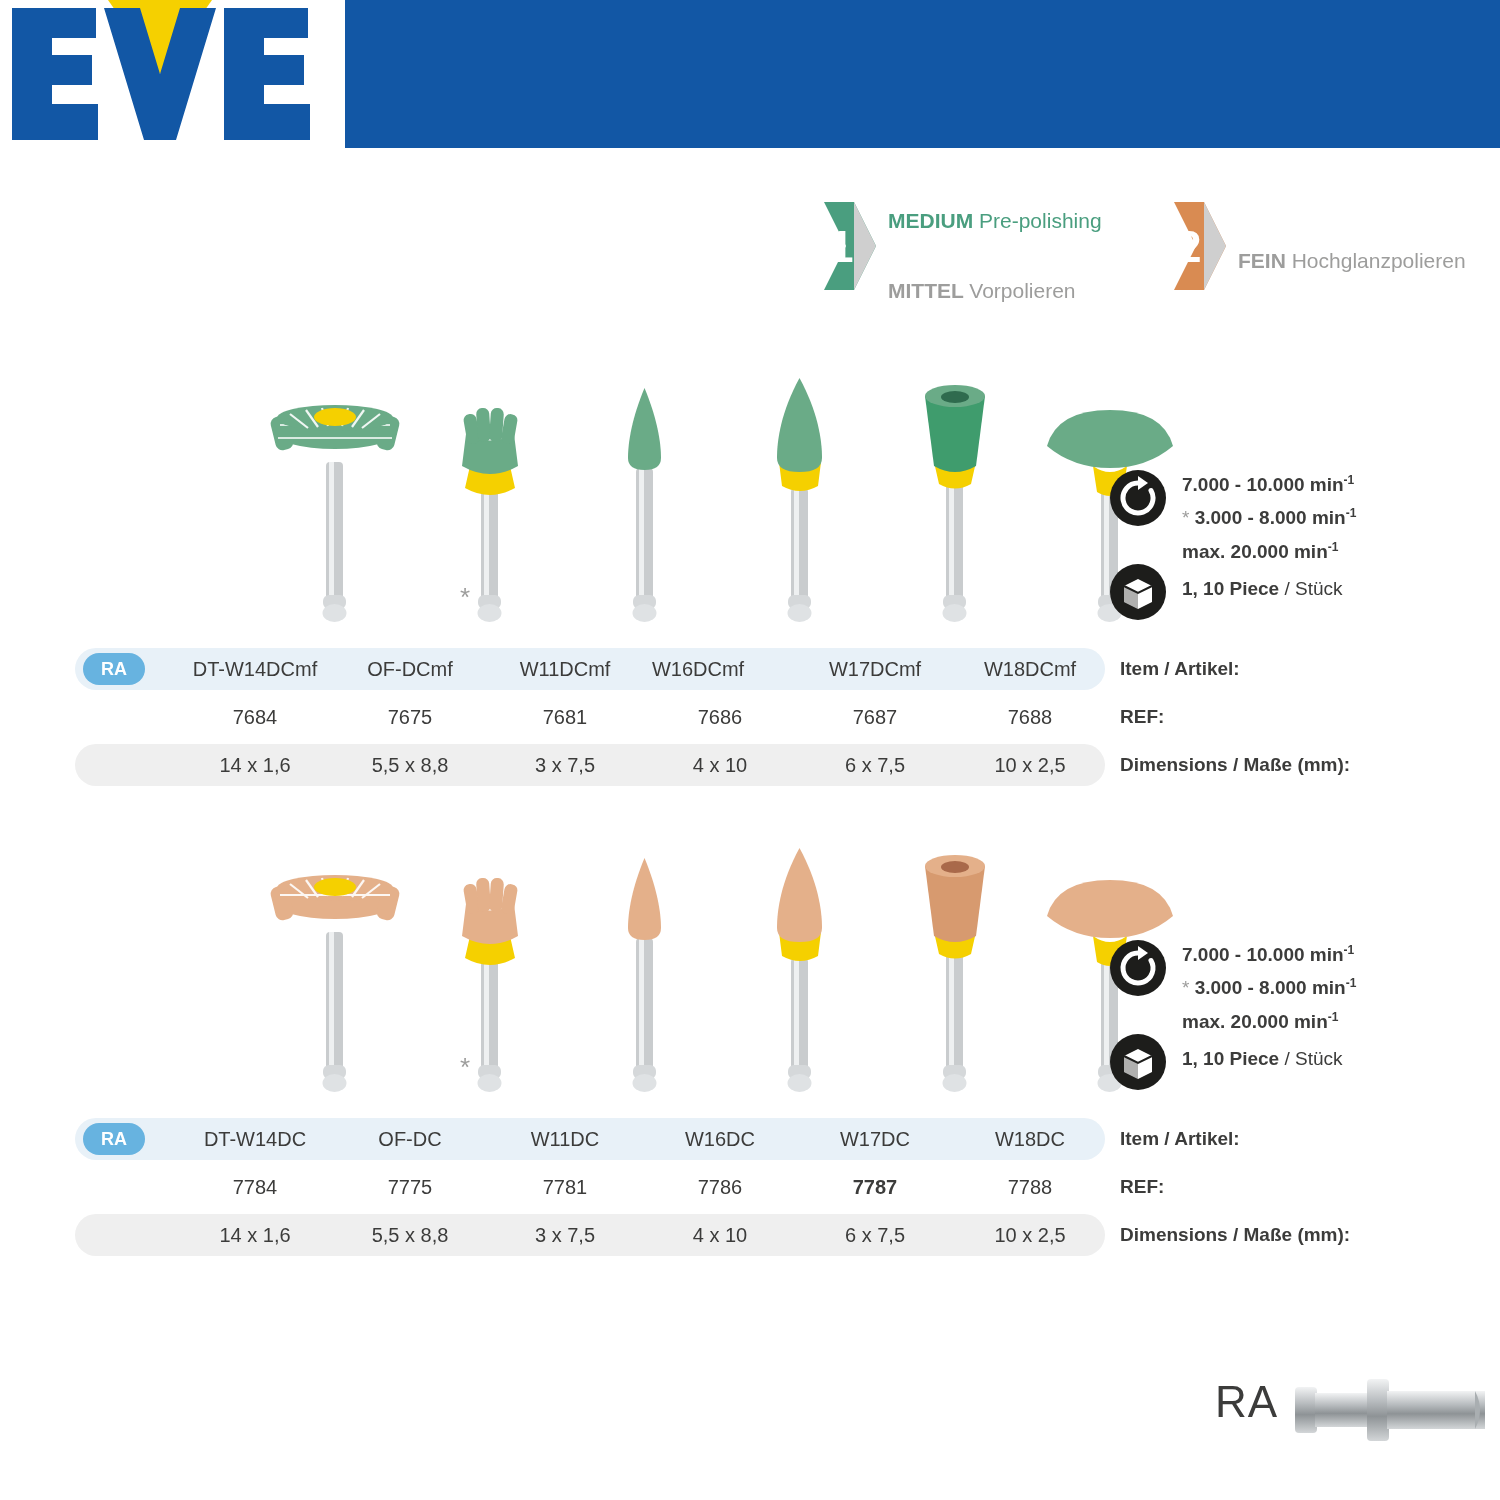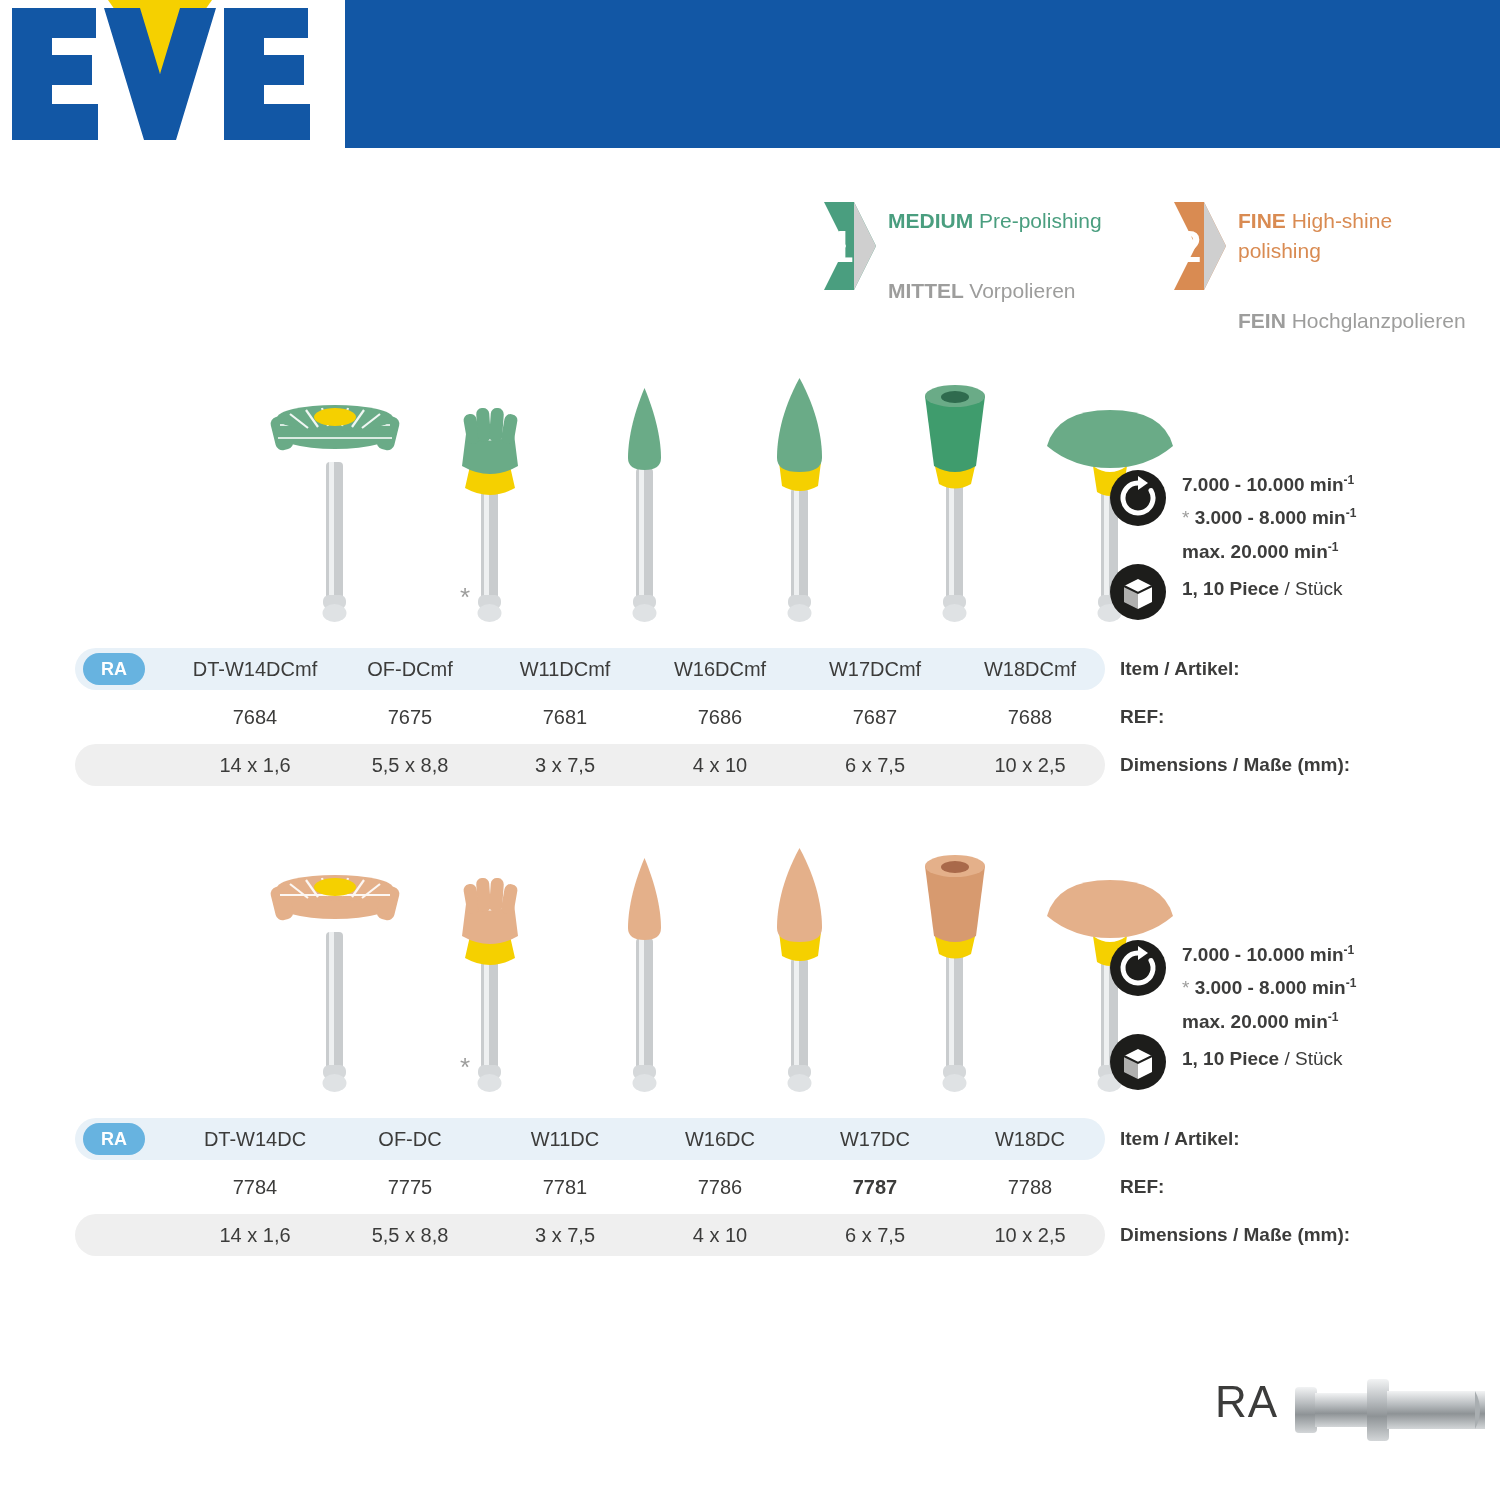--- a/index.html
+++ b/index.html
@@ -136,21 +136,20 @@
 
   <div class="step step-2">
     <div class="arrow">
       <svg width="58" height="92" viewBox="0 0 58 92" xmlns="http://www.w3.org/2000/svg">
         <polygon points="4,2 34,2 56,46 34,90 4,90 26,46" fill="#d98b52"></polygon>
         <polygon points="34,2 56,46 34,90 34,2" fill="#cfcfcf"></polygon>
         <text x="7" y="62" font-family="Liberation Sans, sans-serif" font-size="44" font-weight="bold" fill="#ffffff">2</text>
       </svg>
     </div>
     <div class="step-text">
-      <div class="step-line1"><span class="orange">FINE</span> <span class="sub orange">High-shine polishing</span></div>
       <div class="step-line2"><span>FEIN</span> <span class="sub">Hochglanzpolieren</span></div>
     </div>
   </div>
 </div>
 
 <div class="block block-1">
 
   <div class="tools">
 
     <div class="tool" style="left:110px;">
@@ -285,21 +284,21 @@
   </div>
 
   <div class="table" style="top:278px;">
 
     <div class="t-row">
       <div class="bg bg-blue"></div>
       <div class="ra-pill">RA</div>
       <div class="cell" style="left:100px;">DT-W14DCmf</div>
       <div class="cell" style="left:255px;">OF-DCmf</div>
       <div class="cell" style="left:410px;">W11DCmf</div>
-      <div class="cell" style="left:565px;text-align:center;">W16DCmf</div>
+      <div class="cell" style="left:543px;text-align:center;">W16DCmf</div>
       <div class="cell" style="left:720px;">W17DCmf</div>
       <div class="cell" style="left:875px;">W18DCmf</div>
       <div class="rowlabel"><span>Item</span> <span class="light">/ Artikel:</span></div>
     </div>
 
     <div class="t-row">
       <div class="cell" style="left:100px;">7684</div>
       <div class="cell" style="left:255px;">7675</div>
       <div class="cell" style="left:410px;">7681</div>
       <div class="cell" style="left:565px;">7686</div>

